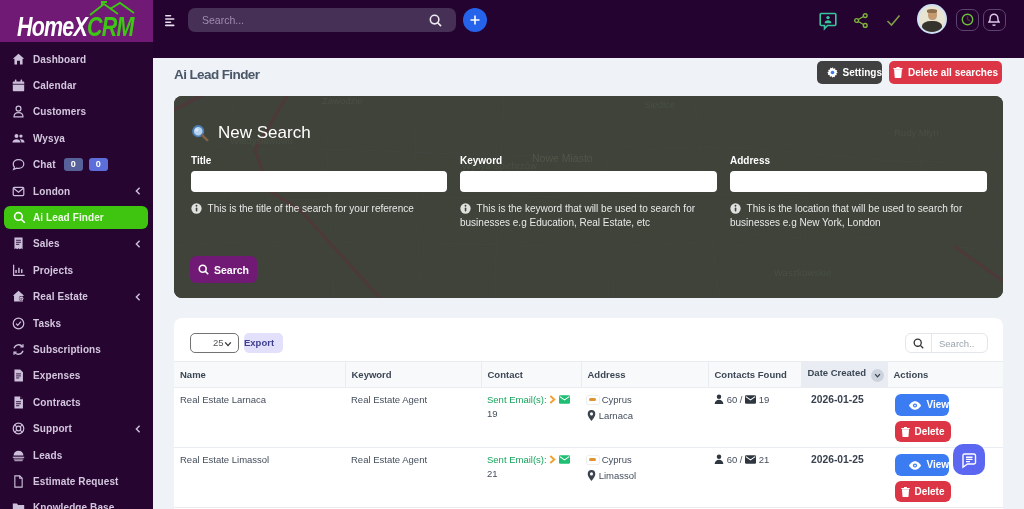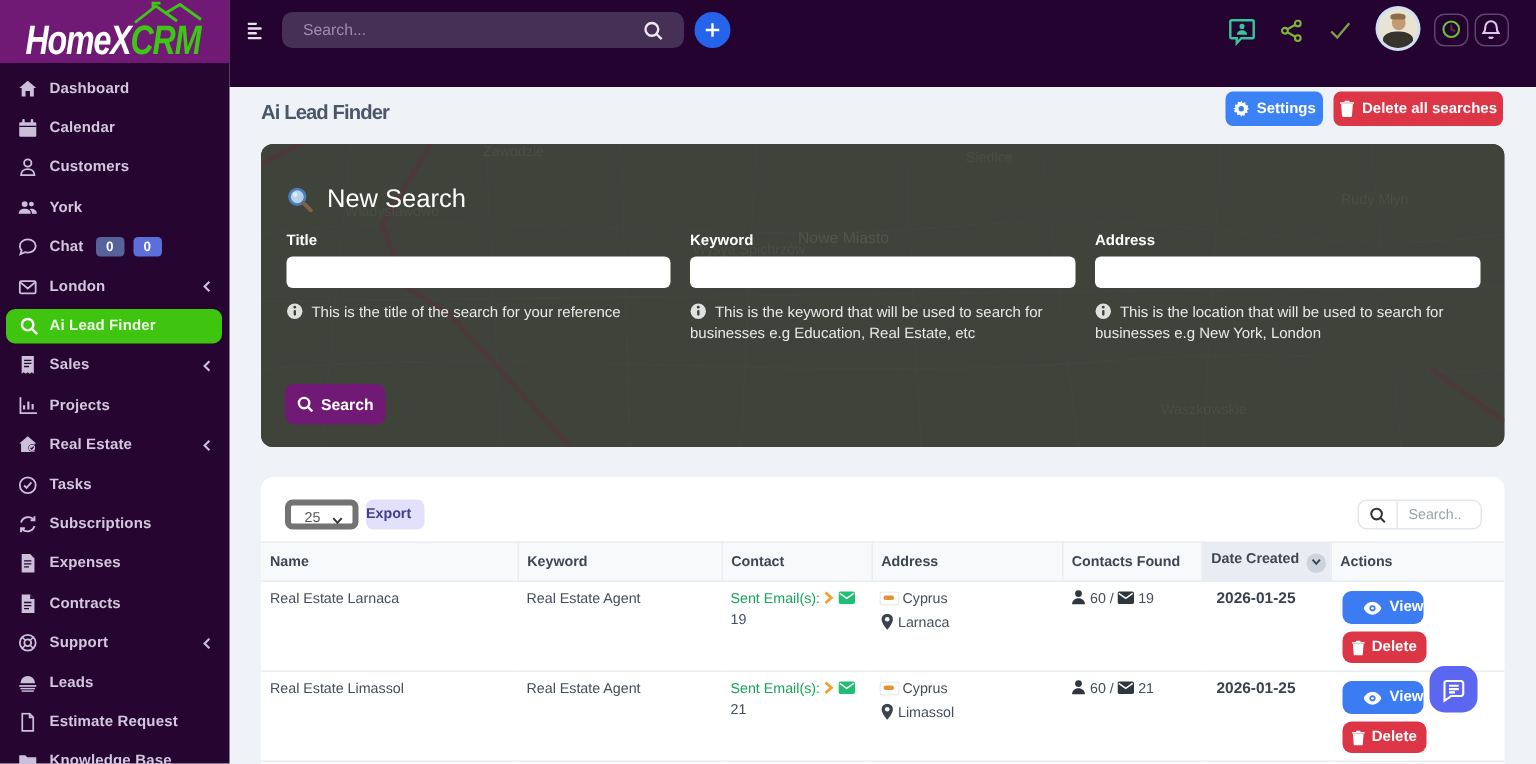--- a/index.html
+++ b/index.html
@@ -16,31 +16,31 @@
 .mi .chev{position:absolute;left:auto;right:11px;width:8px;height:8px}
 .mi.active{background:#3fc50f;border-radius:6px;margin:2px 5px 2px 4px;height:22.4px;color:#eef9e8}
 .mi.active svg{left:9px}
 .mi.active span{margin-left:29px}
 .badge1{font-style:normal;display:inline-block;margin-left:8px;background:#57629b;color:#fff;font-size:9px;font-weight:bold;border-radius:3px;padding:1px 7px;line-height:11px}
 .badge2{font-style:normal;display:inline-block;margin-left:6px;background:#5c6ed9;color:#fff;font-size:9px;font-weight:bold;border-radius:3px;padding:1px 7px;line-height:11px}
 .navbar{position:absolute;left:153px;top:0;right:0;height:58px;background:#250330;z-index:5}
 .nb-search{position:absolute;left:35px;top:8px;width:268px;height:24px;background:#463056;border-radius:7px;color:#9e8cb0;font-size:10.5px;line-height:24px;padding-left:14px}
 .main{position:absolute;left:153px;top:42px;width:871px;height:467px;background:#eff2f7;overflow:hidden}
 .h1{position:absolute;left:21px;top:25px;font-size:13.5px;font-weight:bold;color:#4a5768;letter-spacing:-0.6px}
-.btn-settings{position:absolute;left:664px;top:19px;width:65px;height:23px;background:#3b82f6;border-radius:5px;color:#fff;font-size:10px;font-weight:bold;display:flex;align-items:center;justify-content:center;gap:5px}
+.btn-settings{position:absolute;left:664px;top:19px;width:65px;height:23px;background:#404040;border-radius:5px;color:#fff;font-size:10px;font-weight:bold;display:flex;align-items:center;justify-content:flex-end;gap:5px}
 .btn-delall{white-space:nowrap;position:absolute;left:736px;top:19px;width:113px;height:23px;background:#dc3545;border-radius:5px;color:#fff;font-size:10px;font-weight:bold;display:flex;align-items:center;justify-content:center;gap:5px}
 .panel{position:absolute;left:21px;top:54px;width:829px;height:202px;border-radius:8px;background:#3f433a;overflow:hidden}
 .panel .hd{position:absolute;left:17px;top:27px;color:#fff;font-size:17px;display:flex;align-items:center;gap:9px}
 .plabel{position:absolute;color:#fff;font-size:10px;font-weight:bold}
 .pinput{position:absolute;height:21px;background:#fff;border-radius:4px}
 .pinfo{position:absolute;color:#e9e9e9;font-size:10px;line-height:14px}
 .pinfo svg{vertical-align:-2px;margin-right:3px}
 .btn-search{position:absolute;left:16px;top:160px;width:67px;height:27px;background:#701a75;border-radius:6px;color:#fff;font-size:10.5px;font-weight:bold;display:flex;align-items:center;justify-content:center;gap:5px}
 .card{position:absolute;left:21px;top:276px;width:829px;height:240px;background:#fff;border-radius:8px 8px 0 0}
-.sel{position:absolute;left:16px;top:15px;width:49px;height:20px;border:4px solid #737373;border-radius:5px;background:#fff;font-size:9.5px;color:#555;line-height:18px;padding-left:9px}
+.sel{position:absolute;left:16px;top:15px;width:49px;height:20px;border:1px solid #737373;border-radius:5px;background:#fff;font-size:9.5px;color:#555;line-height:18px;padding-left:22px}
 .sel svg{position:absolute;right:6px;top:6px}
 .btn-export{position:absolute;left:70px;top:15px;width:39px;height:20px;background:#e2e0fb;border-radius:5px;color:#3f3f8f;font-size:9.5px;font-weight:bold;text-align:left;line-height:20px}
 .tsearch{position:absolute;left:731px;top:15px;width:83px;height:20px;border:1px solid #e3e6ea;border-radius:6px;display:flex;align-items:center}
 .tsearch .ic{width:26px;text-align:center;border-right:1px solid #e3e6ea;height:100%;display:flex;align-items:center;justify-content:center}
 .tsearch .ph{color:#9aa3ad;font-size:9.5px;padding-left:7px}
 table.t{position:absolute;left:0;top:43px;width:829px;border-collapse:collapse;table-layout:fixed;font-size:9.5px}
 table.t th{white-space:nowrap;background:#f8f9fb;border:1px solid #e9ecf0;border-left:none;font-weight:bold;color:#3b4754;text-align:left;padding:0 6px;height:26px;vertical-align:middle}
 table.t th:last-child{border-right:none}
 table.t td{border-bottom:1px solid #e9ecf0;vertical-align:top;padding:5px 6px;color:#444e5c;height:60px;line-height:14px}
 .thsort{background:#e9ecf2 !important}
@@ -77,21 +77,21 @@
         </svg>
         <span>Customers</span>
       </div>
     <div class="mi">
         <svg viewBox="0 0 16 16" fill="#cbbfd9">
           <circle cx="5.5" cy="5" r="2.4"></circle>
           <circle cx="11" cy="5" r="2"></circle>
           <path d="M0.5 13c0-2.6 2.2-4.2 5-4.2s5 1.6 5 4.2z"></path>
           <path d="M11.5 13c0-1.8-.8-3-2-3.8.5-.2 1-.3 1.5-.3 2.3 0 4.5 1.4 4.5 4.1z"></path>
         </svg>
-        <span>York</span>
+        <span>Wysya</span>
       </div>
     <div class="mi">
         <svg viewBox="0 0 16 16" fill="none" stroke="#cbbfd9" stroke-width="1.5">
           <path d="M8 2c3.7 0 6.5 2.4 6.5 5.4S11.7 12.8 8 12.8c-.8 0-1.6-.1-2.3-.3L2 14l1-3C1.9 10 1.5 8.8 1.5 7.4 1.5 4.4 4.3 2 8 2z"></path>
         </svg>
         <span>Chat</span>
         <i class="badge1">0</i>
         <i class="badge2">0</i>
       </div>
     <div class="mi">

